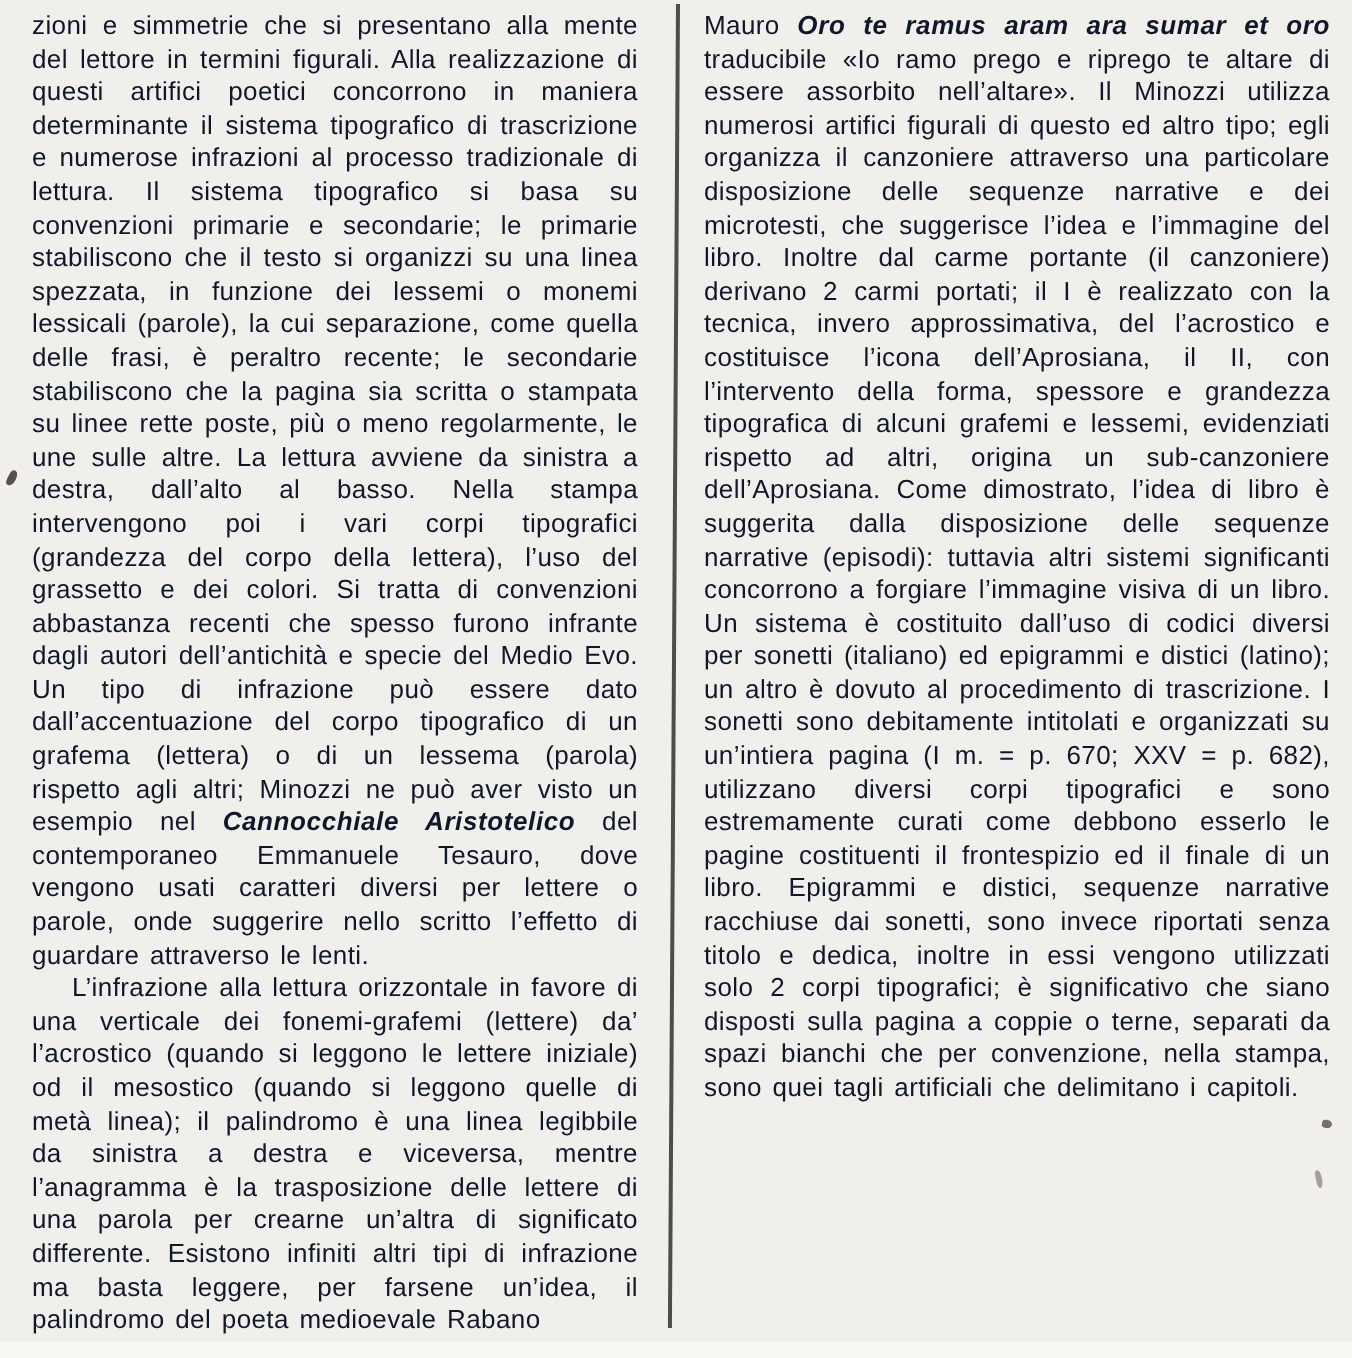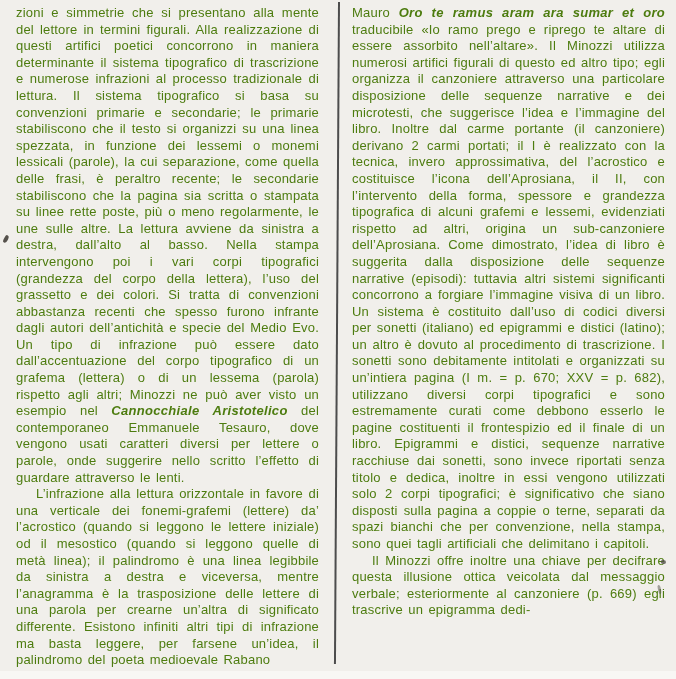--- a/index.html
+++ b/index.html
@@ -61,27 +61,26 @@
   }
   .bottom-edge {
     position: absolute;
     left: 0; top: 671px;
     width: 676px; height: 8px;
   }
 </style>
 </head>
 <body style="background: rgb(241, 239, 235);">
 
-<div class="page" style="color: #4d7c0f;">
+<div class="page" style="color: #0f172a;">
   <div class="col col-left">
       <p class="para"><span class="run">zioni e simmetrie che si presentano alla mente del lettore in termini figurali. Alla realizzazione di questi artifici poetici concorrono in maniera determinante il sistema tipografico di trascrizione e numerose infrazioni al processo tradizionale di lettura. Il sistema tipografico si basa su convenzioni primarie e secondarie; le primarie stabiliscono che il testo si organizzi su una linea spezzata, in funzione dei lessemi o monemi lessicali (parole), la cui separazione, come quella delle frasi, è peraltro recente; le secondarie stabiliscono che la pagina sia scritta o stampata su linee rette poste, più o meno regolarmente, le une sulle altre. La lettura avviene da sinistra a destra, dall’alto al basso. Nella stampa intervengono poi i vari corpi tipografici (grandezza del corpo della lettera), l’uso del grassetto e dei colori. Si tratta di convenzioni abbastanza recenti che spesso furono infrante dagli autori dell’antichità e specie del Medio Evo. Un tipo di infrazione può essere dato dall’accentuazione del corpo tipografico di un grafema (lettera) o di un lessema (parola) rispetto agli altri; Minozzi ne può aver visto un esempio nel </span><span class="run bold">Cannocchiale Aristotelico</span><span class="run"> del contemporaneo Emmanuele Tesauro, dove vengono usati caratteri diversi per lettere o parole, onde suggerire nello scritto l’effetto di guardare attraverso le lenti.</span></p>
       <p class="para indent"><span class="run">L’infrazione alla lettura orizzontale in favore di una verticale dei fonemi-grafemi (lettere) da’ l’acrostico (quando si leggono le lettere iniziale) od il mesostico (quando si leggono quelle di metà linea); il palindromo è una linea legibbile da sinistra a destra e viceversa, mentre l’anagramma è la trasposizione delle lettere di una parola per crearne un’altra di significato differente. Esistono infiniti altri tipi di infrazione ma basta leggere, per farsene un’idea, il palindromo del poeta medioevale Rabano</span></p>
     </div>
   <div class="divider" style="background: rgb(77, 77, 77);"></div>
   <div class="col col-right">
       <p class="para"><span class="run">Mauro </span><span class="run bold">Oro te ramus aram ara sumar et oro</span><span class="run"> traducibile «Io ramo prego e riprego te altare di essere assorbito nell’altare». Il Minozzi utilizza numerosi artifici figurali di questo ed altro tipo; egli organizza il canzoniere attraverso una particolare disposizione delle sequenze narrative e dei microtesti, che suggerisce l’idea e l’immagine del libro. Inoltre dal carme portante (il canzoniere) derivano 2 carmi portati; il I è realizzato con la tecnica, invero approssimativa, del l’acrostico e costituisce l’icona dell’Aprosiana, il II, con l’intervento della forma, spessore e grandezza tipografica di alcuni grafemi e lessemi, evidenziati rispetto ad altri, origina un sub-canzoniere dell’Aprosiana. Come dimostrato, l’idea di libro è suggerita dalla disposizione delle sequenze narrative (episodi): tuttavia altri sistemi significanti concorrono a forgiare l’immagine visiva di un libro. Un sistema è costituito dall’uso di codici diversi per sonetti (italiano) ed epigrammi e distici (latino); un altro è dovuto al procedimento di trascrizione. I sonetti sono debitamente intitolati e organizzati su un’intiera pagina (I m. = p. 670; XXV = p. 682), utilizzano diversi corpi tipografici e sono estremamente curati come debbono esserlo le pagine costituenti il frontespizio ed il finale di un libro. Epigrammi e distici, sequenze narrative racchiuse dai sonetti, sono invece riportati senza titolo e dedica, inoltre in essi vengono utilizzati solo 2 corpi tipografici; è significativo che siano disposti sulla pagina a coppie o terne, separati da spazi bianchi che per convenzione, nella stampa, sono quei tagli artificiali che delimitano i capitoli.</span></p>
-      <p class="para indent"><span class="run">Il Minozzi offre inoltre una chiave per decifrare questa illusione ottica veicolata dal messaggio verbale; esteriormente al canzoniere (p. 669) egli trascrive un epigramma dedi-</span></p>
     </div>
   <div class="speck speck-comma" style="background: rgb(85, 81, 75);"></div>
   <div class="speck speck-dot" style="background: rgb(85, 81, 75);"></div>
   <div class="speck speck-dash" style="background: rgb(85, 81, 75);"></div>
   <div class="bottom-edge" style="background: rgb(248, 247, 244);"></div>
 </div>
 
 </body></html>

